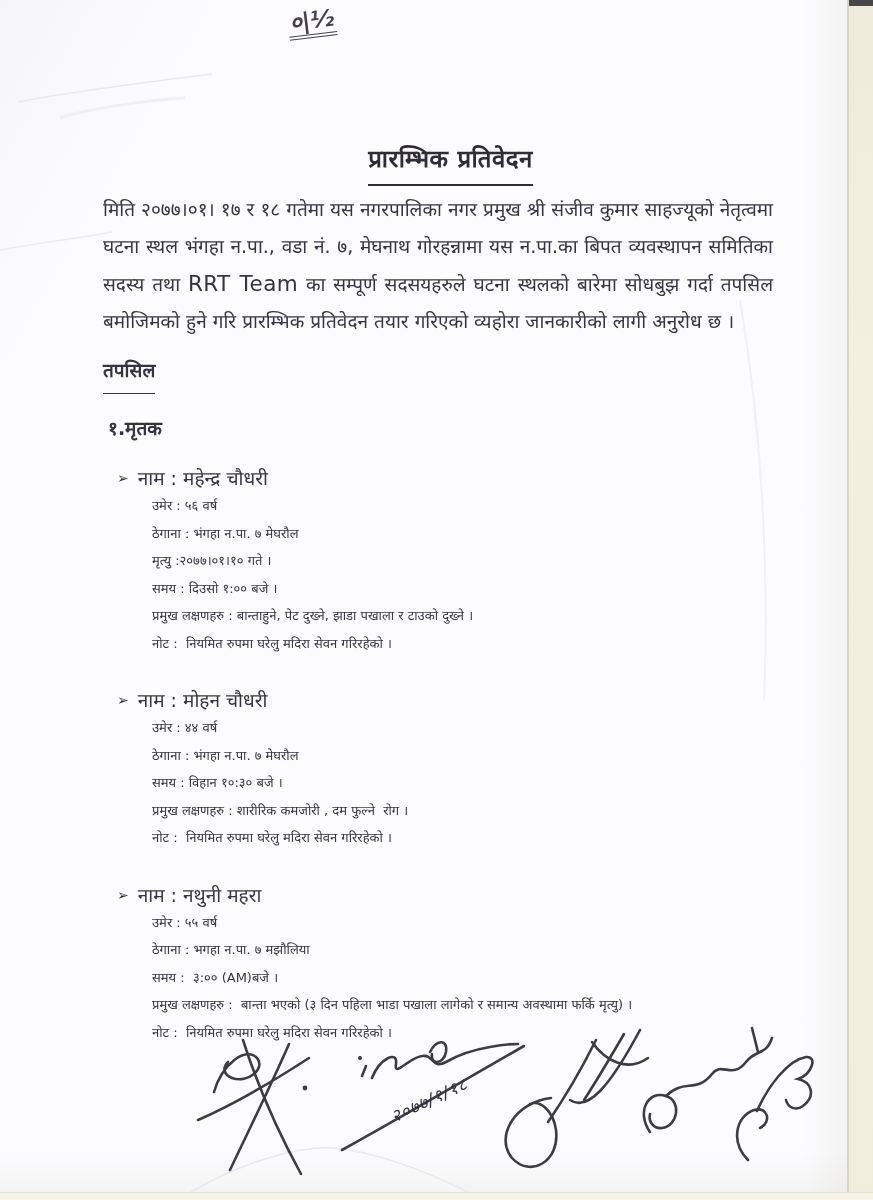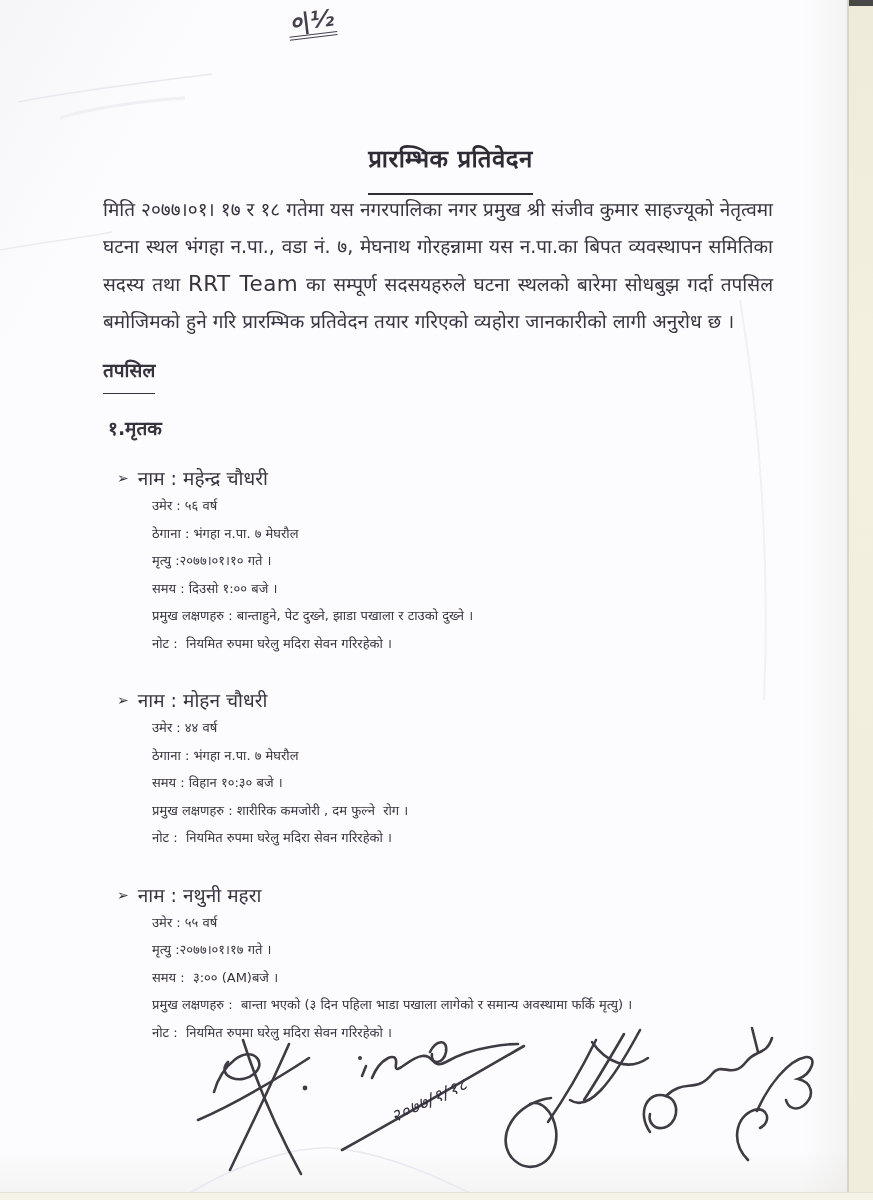--- a/index.html
+++ b/index.html
@@ -40,21 +40,21 @@
     padding:0 2px 1px 2px;
     line-height:1.1;
   }
   .content{position:absolute;left:103px;top:141px;width:670px;}
   .doc-title{
     margin:0 0 17px 0;text-align:center;
     font-size:24px;font-weight:bold;letter-spacing:0.5px;
     color:#2f2c36;
   }
   .doc-title .t-inner{
-    border-bottom:2px solid #2f2c36;padding-bottom:20px;margin-left:25px;
+    border-bottom:2px solid #2f2c36;padding-bottom:11px;margin-left:25px;
   }
   .para{
     margin:0;font-size:19px;line-height:37px;text-align:justify;
   }
   .rrt{font-size:21.5px;letter-spacing:0.4px;}
   .section-heading{
     margin:17px 0 0 0;font-size:19px;font-weight:bold;
     display:inline-block;border-bottom:1.6px solid #38343f;padding-bottom:10px;
   }
   .list-heading{margin:21px 0 0 5px;font-size:19px;font-weight:bold;}
@@ -140,21 +140,21 @@
       </div>
     </div>
 
     <div class="person">
       <div class="bullet-row">
         <span class="bullet">➢</span>
         <span class="name-line">नाम : नथुनी महरा</span>
       </div>
       <div class="fields">
         <div class="line">उमेर : ५५ वर्ष</div>
-        <div class="line">मृत्यु :२०७७।०१।१७ गते ।</div>
+        <div class="line">ठेगाना : भगहा न.पा. ७ मझौलिया</div>
         <div class="line">समय :  ३:०० (AM)बजे ।</div>
         <div class="line">प्रमुख लक्षणहरु :  बान्ता भएको (३ दिन पहिला भाडा पखाला लागेको र समान्य अवस्थामा फर्कि मृत्यु) ।</div>
         <div class="line">नोट :  नियमित रुपमा घरेलु मदिरा सेवन गरिरहेको ।</div>
       </div>
     </div>
 
   </div>
 
   <svg class="sig-layer" width="873" height="200" viewBox="0 0 873 200" fill="none" stroke="#2e2b34" stroke-width="2.6" stroke-linecap="round" opacity="0.92">
     <g>

